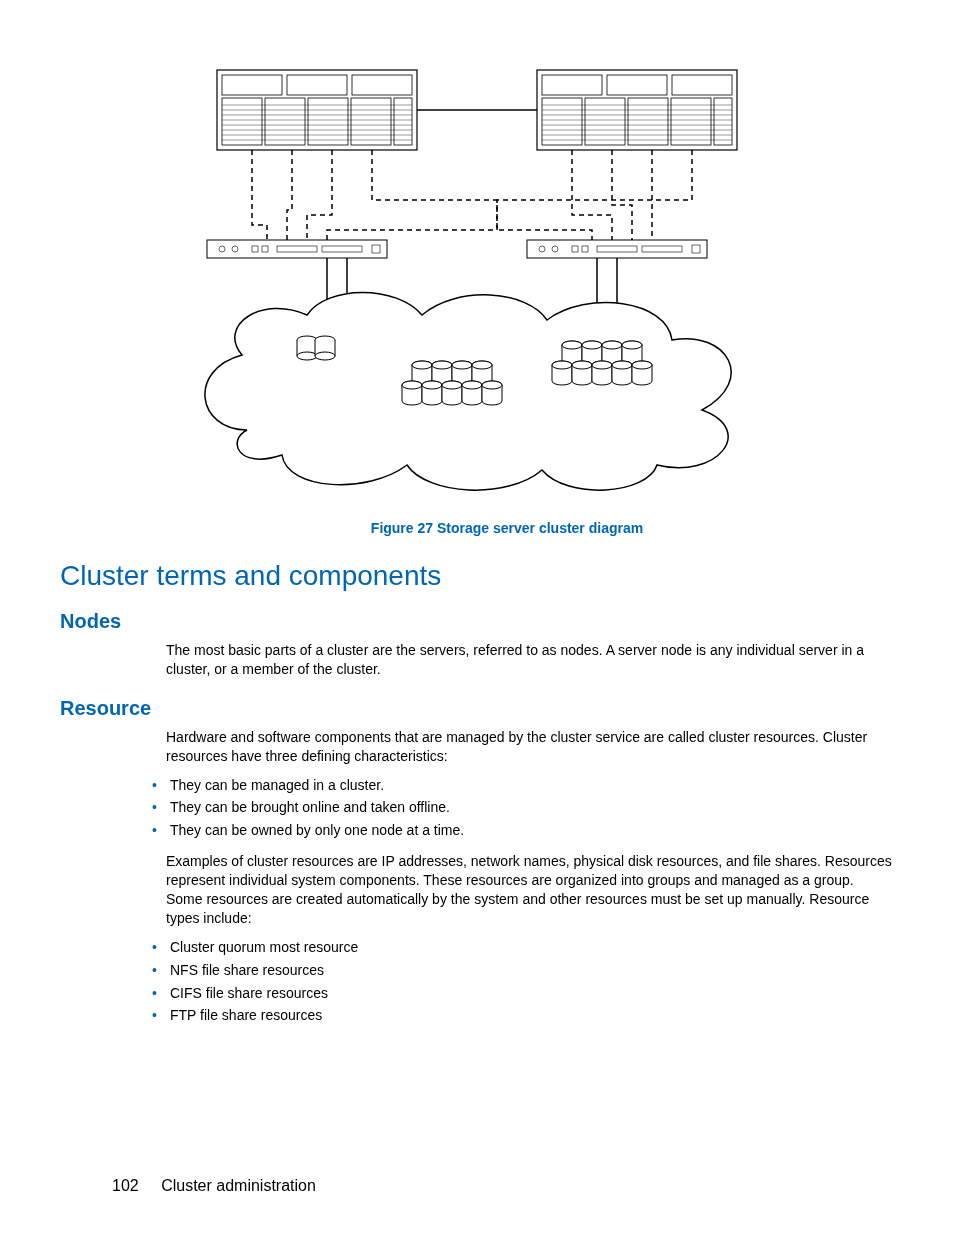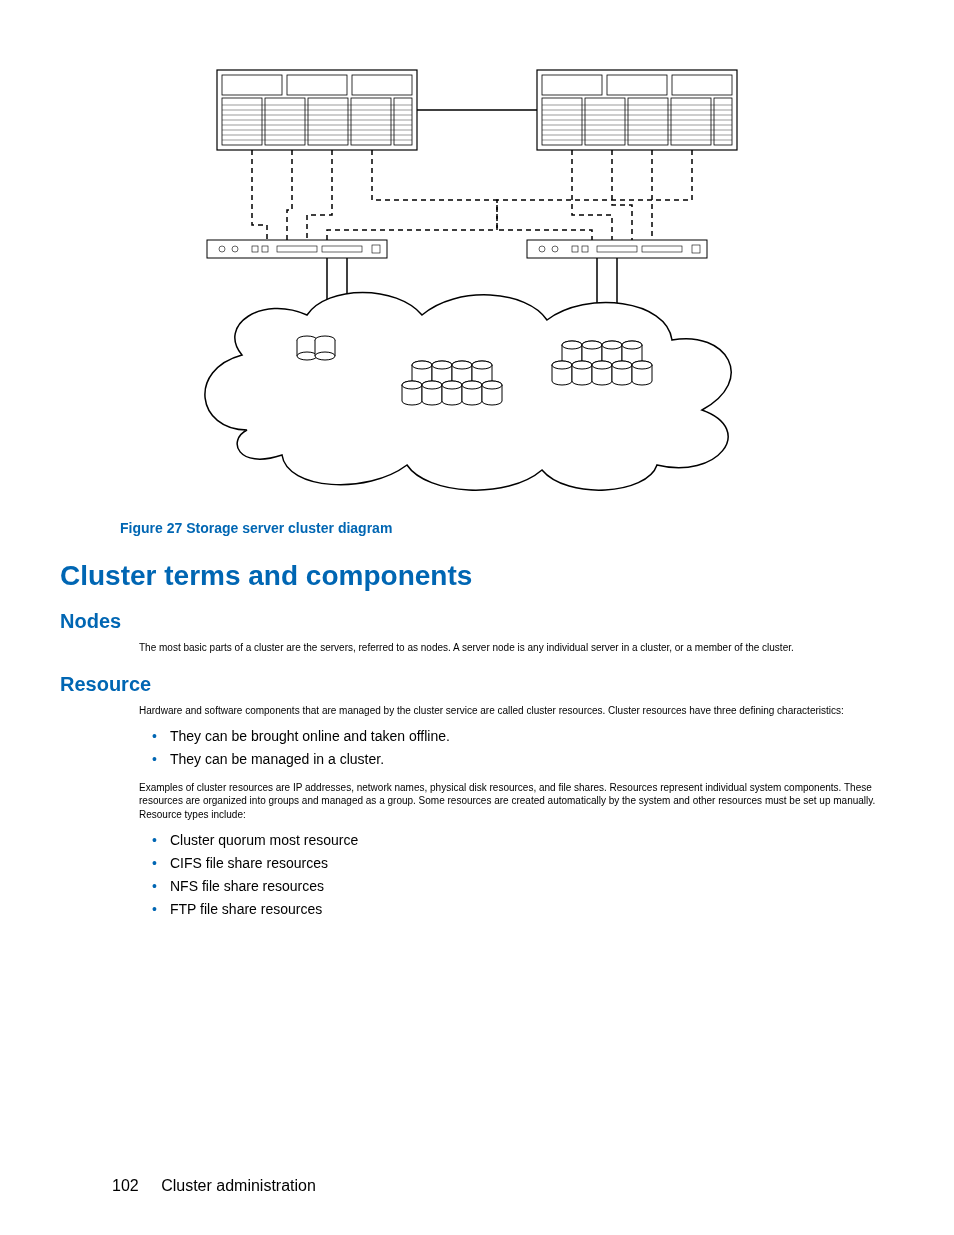--- a/index.html
+++ b/index.html
@@ -17,37 +17,38 @@
     width: 560px;
     height: 440px;
     margin: 0 auto 20px auto;
     position: relative;
   }
   .figure-caption {
     color: #0066b3;
     font-weight: bold;
     font-size: 14px;
     margin: 10px 0 24px 60px;
+    text-align: center;
   }
   .h1 {
     color: #0066b3;
     font-size: 28px;
-    font-weight: bold;
+    font-weight: normal;
     margin: 0 0 18px 0;
   }
   .h2 {
     color: #0066b3;
     font-size: 20px;
     font-weight: bold;
     margin: 18px 0 8px 0;
   }
   .body-text {
-    margin: 0 0 10px 79px;
+    margin: 0 0 10px 106px;
     line-height: 1.35;
-    font-size: 10px;
+    font-size: 14px;
   }
   ul.bullets {
     list-style: none;
     margin: 0 0 12px 92px;
   }
   ul.bullets li {
     position: relative;
     padding-left: 18px;
     margin: 4px 0;
     line-height: 1.35;
@@ -290,27 +291,28 @@
 <div class="figure-caption">Figure 27 Storage server cluster diagram</div>
 
 <h1 class="h1">Cluster terms and components</h1>
 
 <h2 class="h2">Nodes</h2>
 <p class="body-text">The most basic parts of a cluster are the servers, referred to as nodes. A server node is any individual server in a cluster, or a member of the cluster.</p>
 
 <h2 class="h2">Resource</h2>
 <p class="body-text">Hardware and software components that are managed by the cluster service are called cluster resources. Cluster resources have three defining characteristics:</p>
 <ul class="bullets">
+  <li>They can be managed in a cluster.</li>
   <li>They can be brought online and taken offline.</li>
-  <li>They can be managed in a cluster.</li>
+  <li>They can be owned by only one node at a time.</li>
 </ul>
 <p class="body-text">Examples of cluster resources are IP addresses, network names, physical disk resources, and file shares. Resources represent individual system components. These resources are organized into groups and managed as a group. Some resources are created automatically by the system and other resources must be set up manually. Resource types include:</p>
 <ul class="bullets">
   <li>Cluster quorum most resource</li>
+  <li>NFS file share resources</li>
   <li>CIFS file share resources</li>
-  <li>NFS file share resources</li>
   <li>FTP file share resources</li>
 </ul>
 
 <div class="footer">
   <span class="page-num">102</span>
   <span>Cluster administration</span>
 </div>
 
 </body></html>

